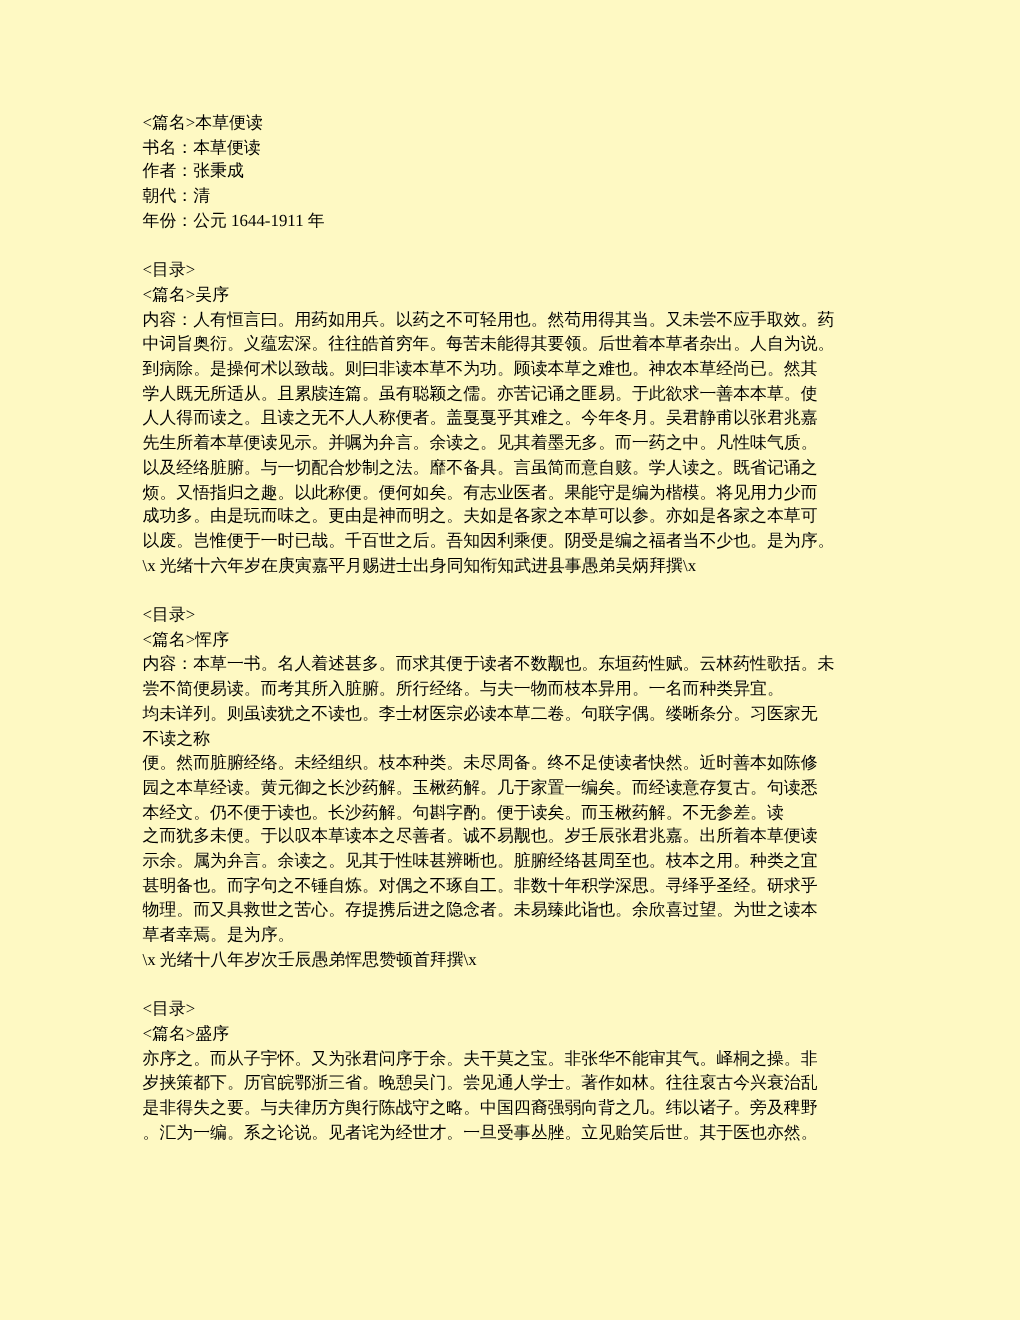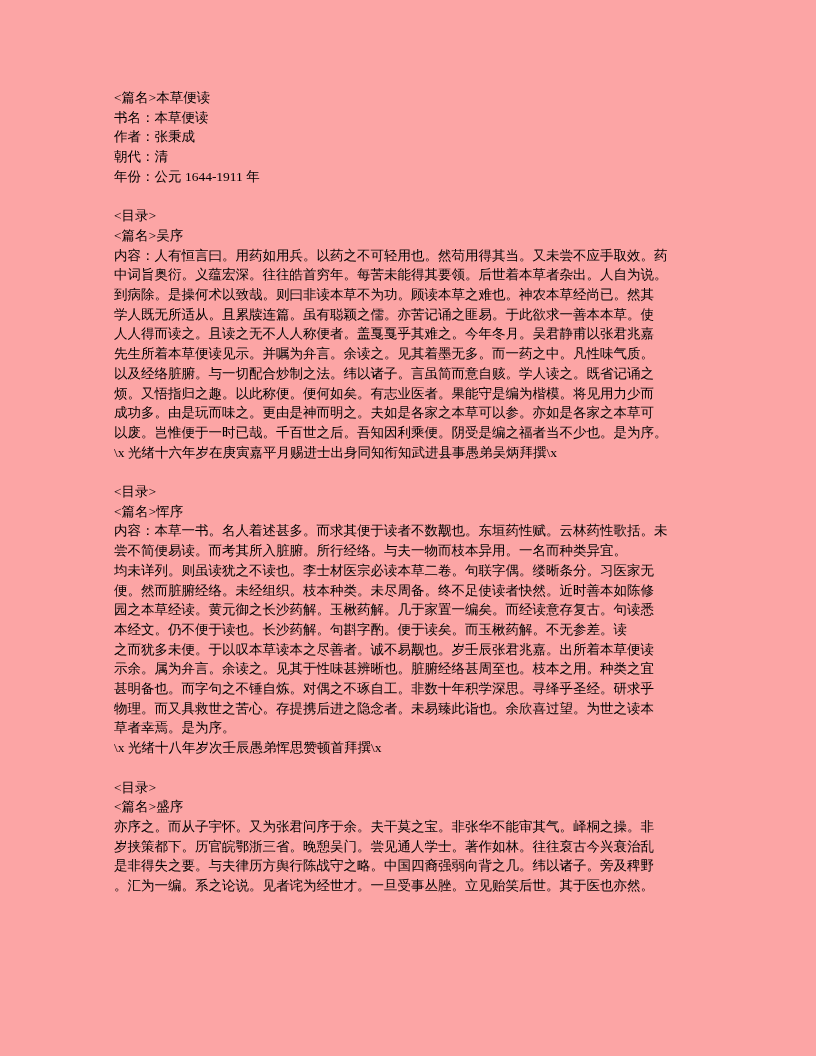--- a/index.html
+++ b/index.html
@@ -10,21 +10,21 @@
   body {
     width: 816px;
     height: 1056px;
     position: relative;
     overflow: hidden;
     font-family: "Liberation Serif", "DejaVu Serif", serif;
   }
   .page {
     position: absolute;
     inset: 0;
-    background: #fca5a5;
+    background: #fef9c3;
     text-decoration: underline;
   }
   .text-block {
     position: absolute;
     left: 114px;
     top: 88px;
     width: 600px;
     color: #000000;
     font-size: 13.5px;
     line-height: 19.7px;
@@ -47,31 +47,32 @@
       <div class="line">年份：公元 1644-1911 年</div>
       <div class="line"></div>
       <div class="line">&lt;目录&gt;</div>
       <div class="line">&lt;篇名&gt;吴序</div>
       <div class="line">内容：人有恒言曰。用药如用兵。以药之不可轻用也。然苟用得其当。又未尝不应手取效。药</div>
       <div class="line">中词旨奥衍。义蕴宏深。往往皓首穷年。每苦未能得其要领。后世着本草者杂出。人自为说。</div>
       <div class="line">到病除。是操何术以致哉。则曰非读本草不为功。顾读本草之难也。神农本草经尚已。然其</div>
       <div class="line">学人既无所适从。且累牍连篇。虽有聪颖之儒。亦苦记诵之匪易。于此欲求一善本本草。使</div>
       <div class="line">人人得而读之。且读之无不人人称便者。盖戛戛乎其难之。今年冬月。吴君静甫以张君兆嘉</div>
       <div class="line">先生所着本草便读见示。并嘱为弁言。余读之。见其着墨无多。而一药之中。凡性味气质。</div>
-      <div class="line">以及经络脏腑。与一切配合炒制之法。纬以诸子。言虽简而意自赅。学人读之。既省记诵之</div>
+      <div class="line">以及经络脏腑。与一切配合炒制之法。靡不备具。言虽简而意自赅。学人读之。既省记诵之</div>
       <div class="line">烦。又悟指归之趣。以此称便。便何如矣。有志业医者。果能守是编为楷模。将见用力少而</div>
       <div class="line">成功多。由是玩而味之。更由是神而明之。夫如是各家之本草可以参。亦如是各家之本草可</div>
       <div class="line">以废。岂惟便于一时已哉。千百世之后。吾知因利乘便。阴受是编之福者当不少也。是为序。</div>
       <div class="line">\x 光绪十六年岁在庚寅嘉平月赐进士出身同知衔知武进县事愚弟吴炳拜撰\x</div>
       <div class="line"></div>
       <div class="line">&lt;目录&gt;</div>
       <div class="line">&lt;篇名&gt;恽序</div>
       <div class="line">内容：本草一书。名人着述甚多。而求其便于读者不数觏也。东垣药性赋。云林药性歌括。未</div>
       <div class="line">尝不简便易读。而考其所入脏腑。所行经络。与夫一物而枝本异用。一名而种类异宜。</div>
       <div class="line">均未详列。则虽读犹之不读也。李士材医宗必读本草二卷。句联字偶。缕晰条分。习医家无</div>
+      <div class="line">不读之称</div>
       <div class="line">便。然而脏腑经络。未经组织。枝本种类。未尽周备。终不足使读者快然。近时善本如陈修</div>
       <div class="line">园之本草经读。黄元御之长沙药解。玉楸药解。几于家置一编矣。而经读意存复古。句读悉</div>
       <div class="line">本经文。仍不便于读也。长沙药解。句斟字酌。便于读矣。而玉楸药解。不无参差。读</div>
       <div class="line">之而犹多未便。于以叹本草读本之尽善者。诚不易觏也。岁壬辰张君兆嘉。出所着本草便读</div>
       <div class="line">示余。属为弁言。余读之。见其于性味甚辨晰也。脏腑经络甚周至也。枝本之用。种类之宜</div>
       <div class="line">甚明备也。而字句之不锤自炼。对偶之不琢自工。非数十年积学深思。寻绎乎圣经。研求乎</div>
       <div class="line">物理。而又具救世之苦心。存提携后进之隐念者。未易臻此诣也。余欣喜过望。为世之读本</div>
       <div class="line">草者幸焉。是为序。</div>
       <div class="line">\x 光绪十八年岁次壬辰愚弟恽思赞顿首拜撰\x</div>
       <div class="line"></div>

